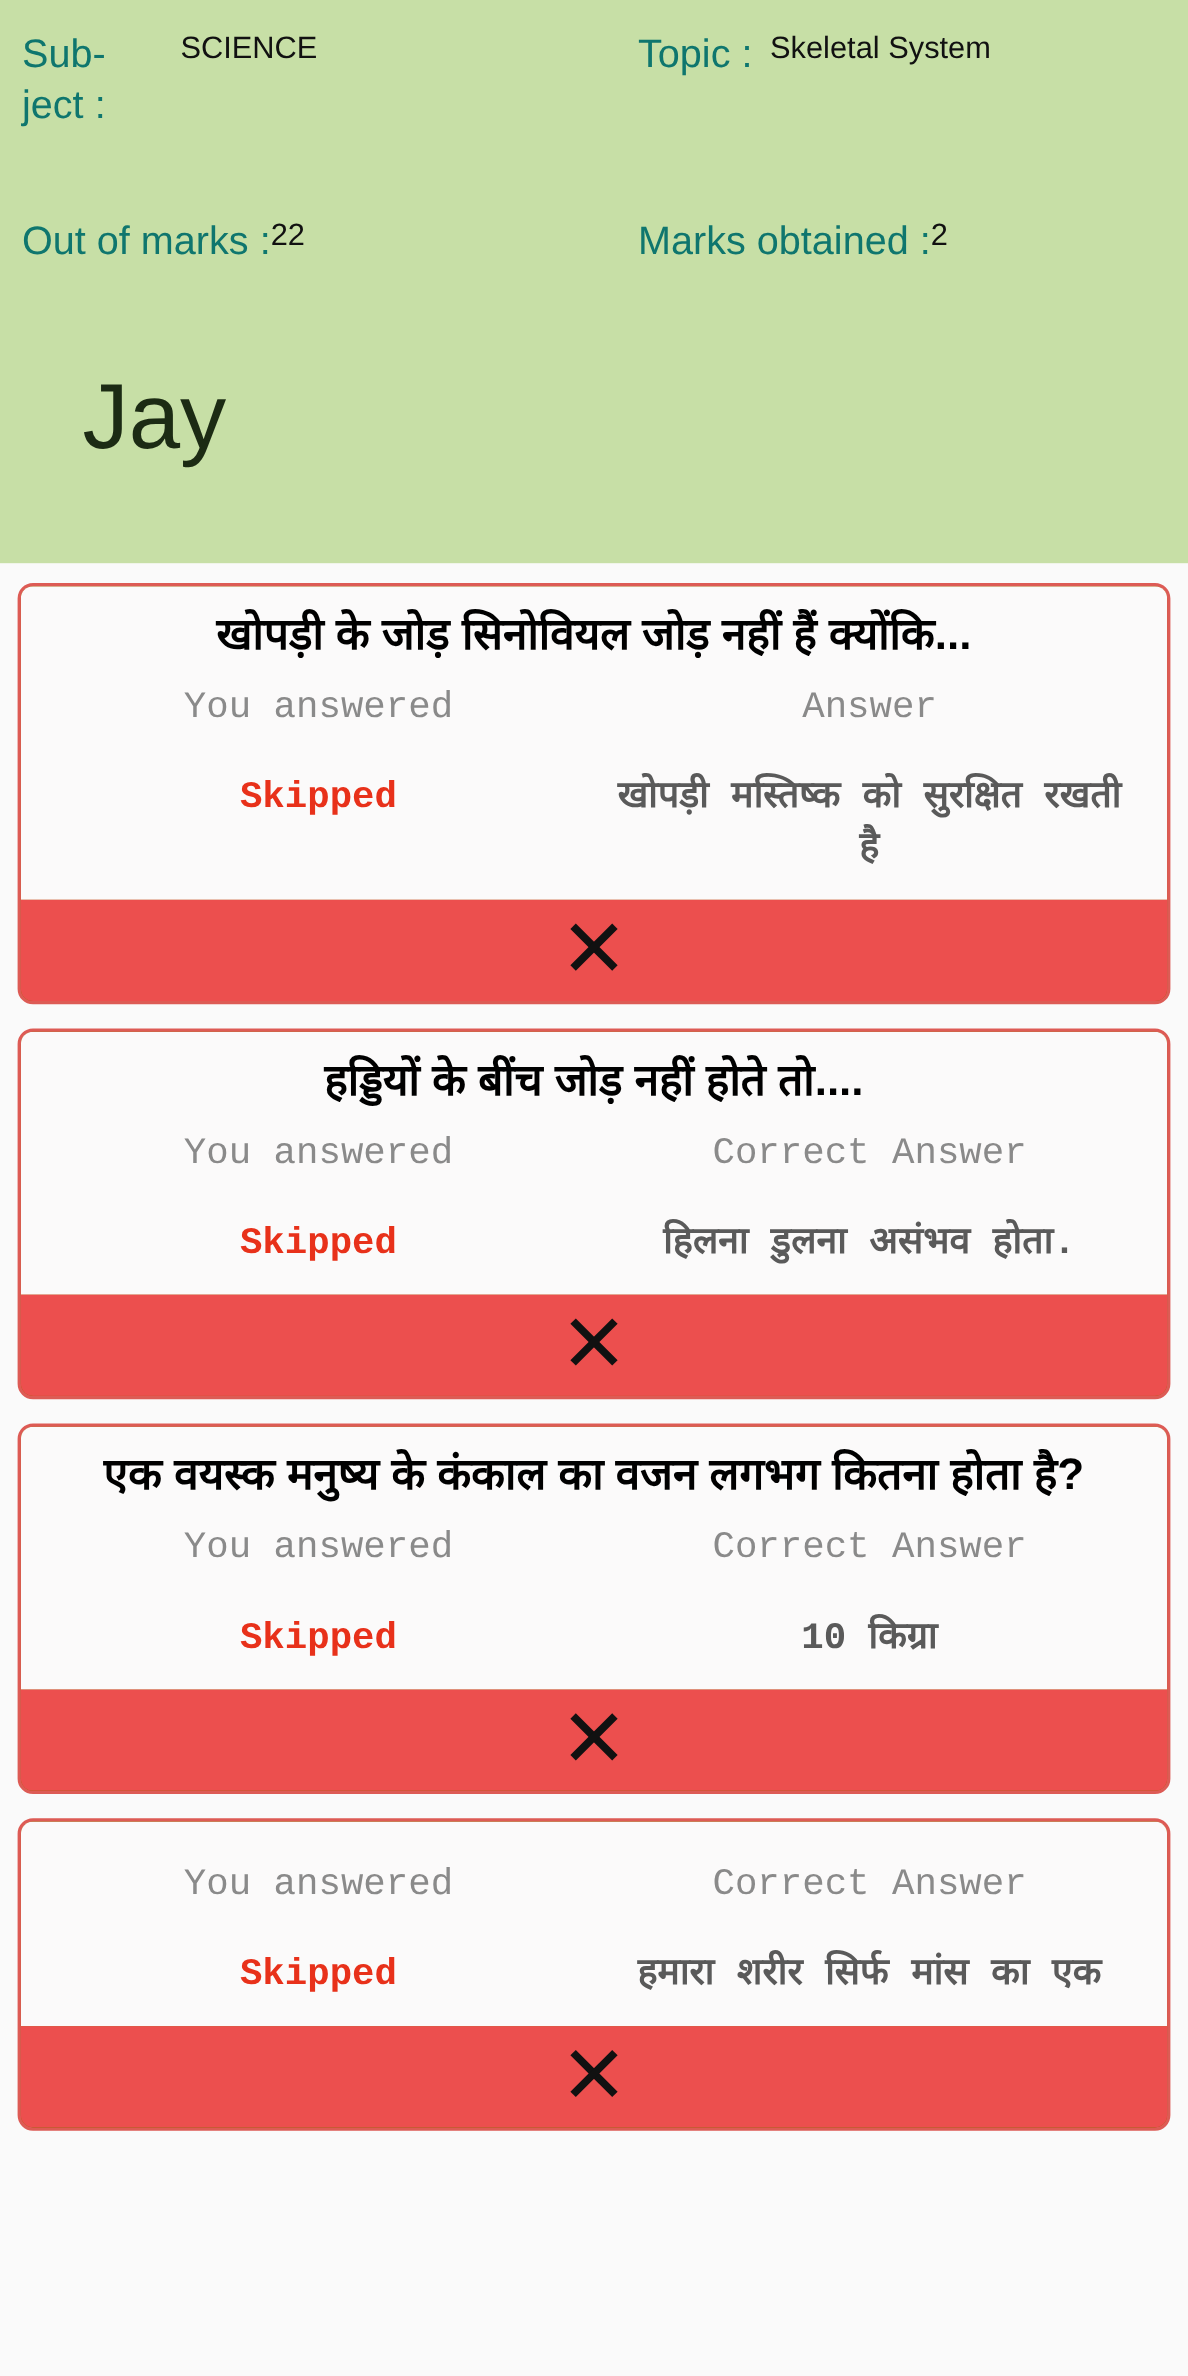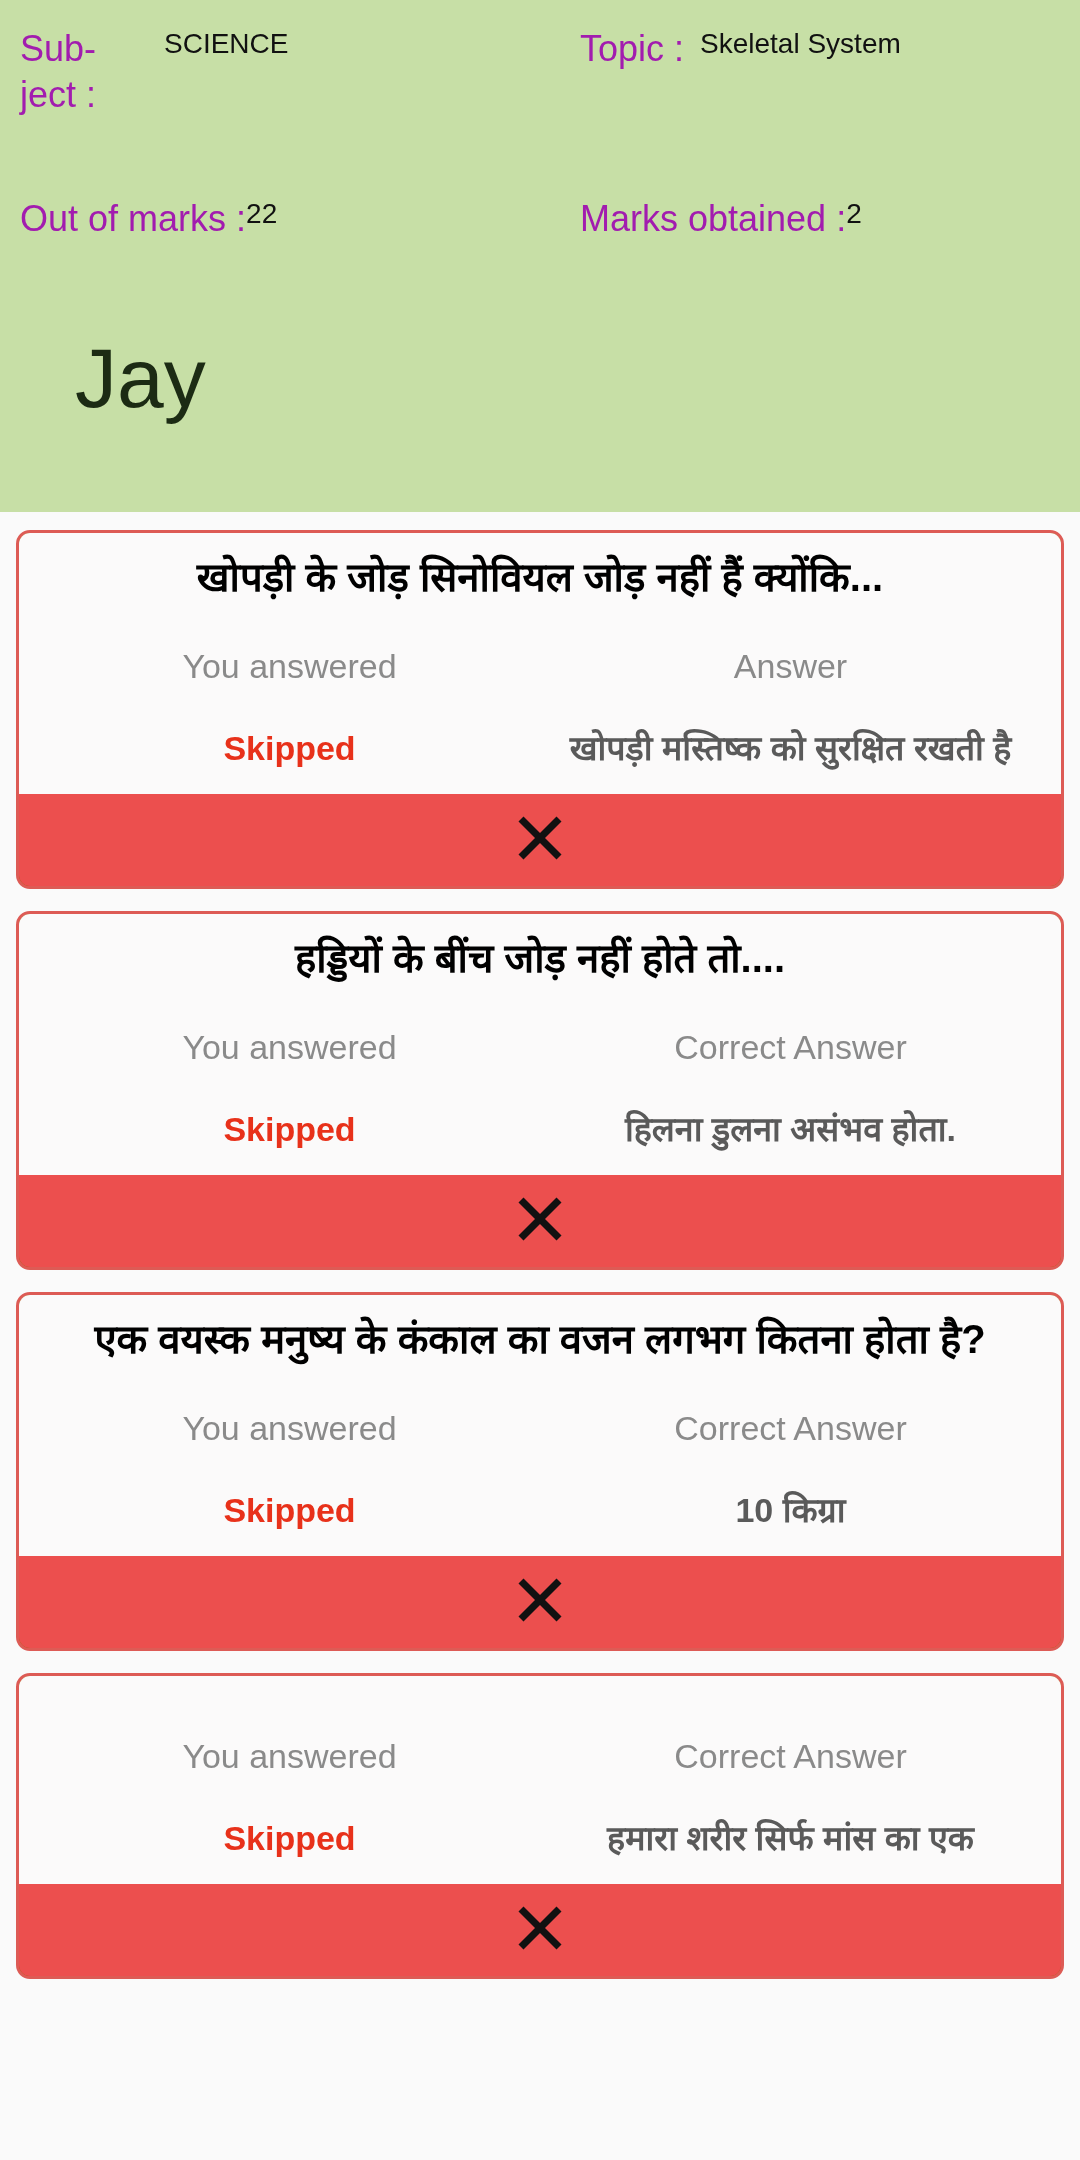--- a/index.html
+++ b/index.html
@@ -38,21 +38,21 @@
   .meta-cell {
     display: flex;
     align-items: flex-start;
   }
 
   .meta-cell.left  { width: 560px; }
   .meta-cell.right { width: 480px; }
 
   .meta-label {
     font-size: 36px;
-    color: #a21caf;
+    color: #0f766e;
     line-height: 1.28;
   }
 
   .meta-label.narrow { width: 128px; }
 
   .meta-value {
     font-size: 28px;
     color: #111;
     line-height: 1.28;
   }
@@ -95,21 +95,22 @@
     font-size: 40px;
     font-weight: bold;
     color: #000;
     text-align: center;
     line-height: 1.32;
     padding: 0 6px;
   }
 
   .answer-grid {
     display: flex;
-    margin-top: 40px;
+    margin-top: 18px;
+    font-family: Liberation Mono, monospace;
   }
 
   .col {
     flex: 1 1 50%;
     text-align: center;
     padding: 0 8px;
   }
 
   .col-label {
     font-size: 34px;

